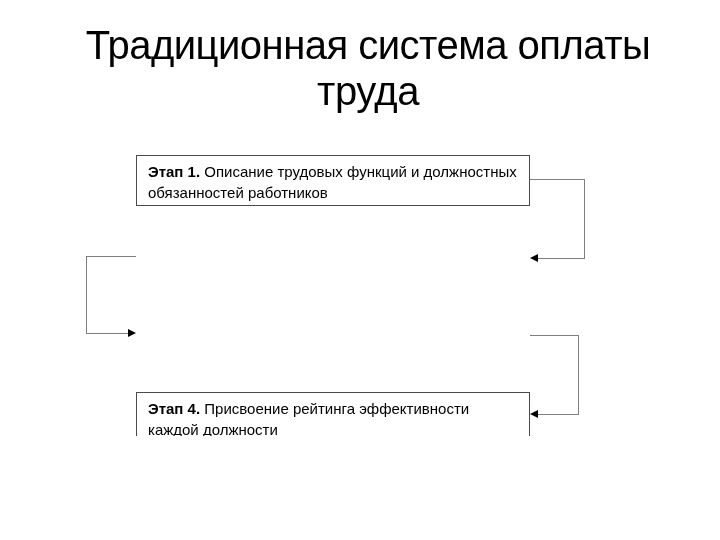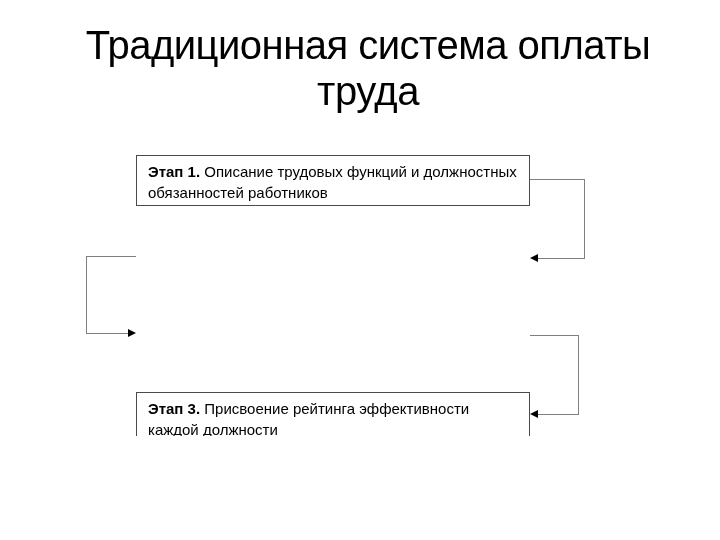--- a/index.html
+++ b/index.html
@@ -74,21 +74,21 @@
     <div>труда</div>
   </div>
 
   <div class="step-box box1">
     <span class="lbl">Этап 1.</span><span> Описание трудовых функций и должностных обязанностей работников</span>
   </div>
 
 
 
   <div class="step-box box4">
-    <span class="lbl">Этап 3.</span><span> Присвоение рейтинга эффективности каждой должности</span>
+    <span class="lbl">Этап 4.</span><span> Присвоение рейтинга эффективности каждой должности</span>
   </div>
 
   <div class="seg" style="left:522px; top:179px; width:55px; height:1px;"></div>
   <div class="seg" style="left:576px; top:179px; width:1px; height:80px;"></div>
   <div class="seg" style="left:529px; top:258px; width:48px; height:1px;"></div>
   <div class="arrow-left" style="left:522px; top:254px;"></div>
 
   <div class="seg" style="left:78px; top:256px; width:50px; height:1px;"></div>
   <div class="seg" style="left:78px; top:256px; width:1px; height:78px;"></div>
   <div class="seg" style="left:78px; top:333px; width:43px; height:1px;"></div>

